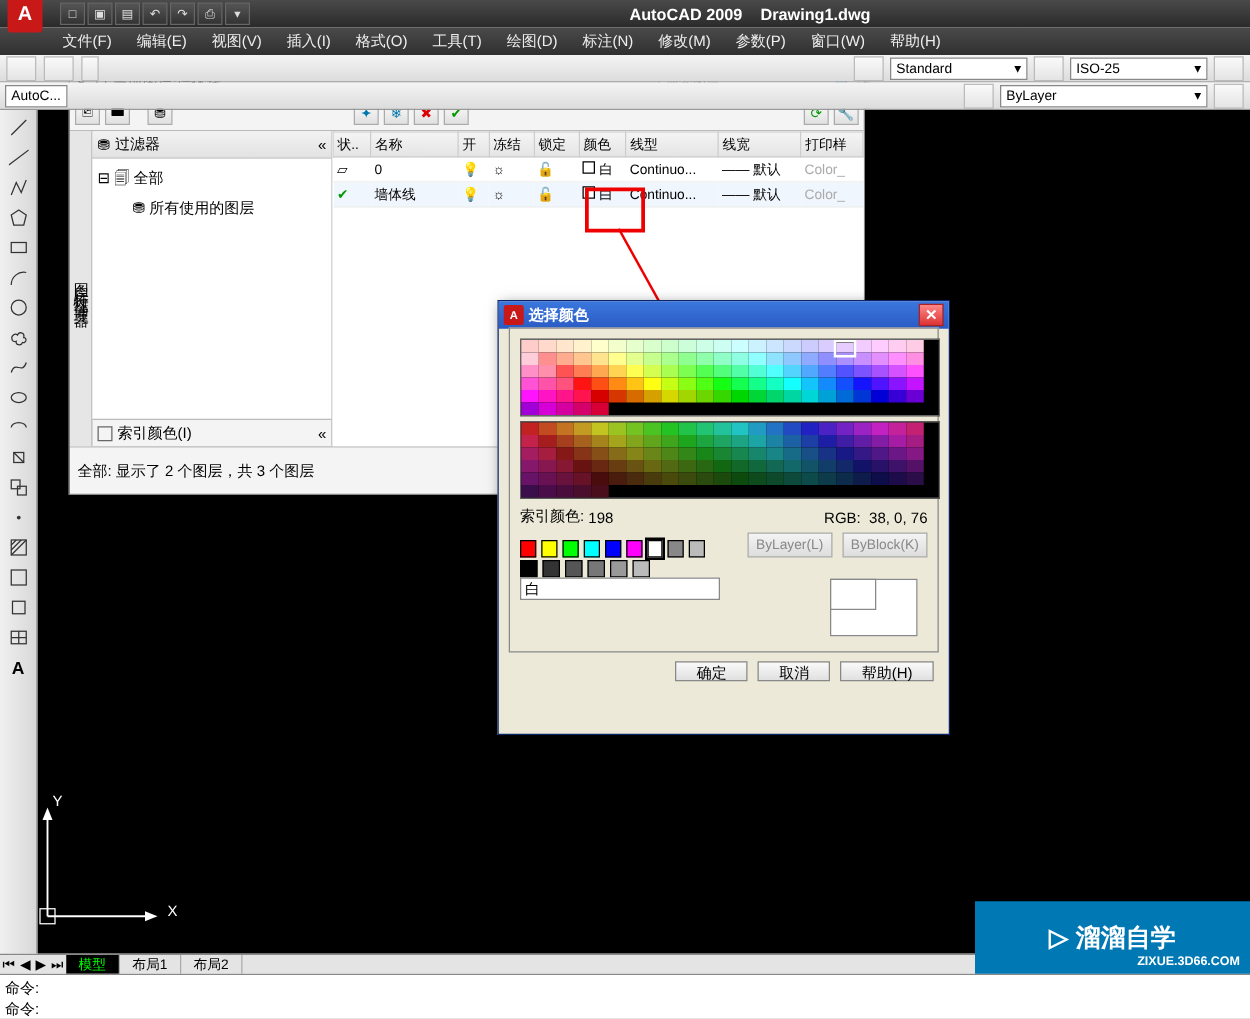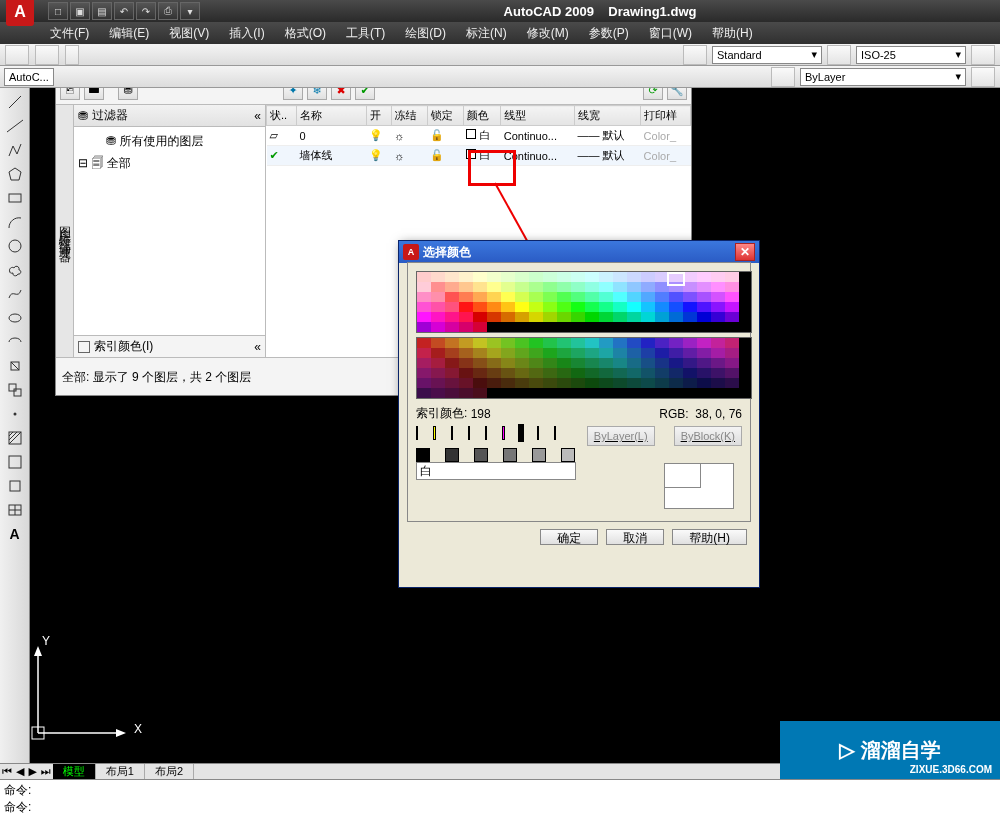--- a/index.html
+++ b/index.html
@@ -43,21 +43,21 @@
 .cd-tabs { display:flex; padding:8px 8px 0 14px; gap:2px;}
 .cd-tab { padding:3px 22px; border:1px solid #888; background:linear-gradient(#fafafa,#e4e4e4); font-size:12px; border-bottom:none; border-radius:3px 3px 0 0;}
 .cd-tab.active { background:#ece9d8; border-bottom:1px solid #ece9d8; position:relative; z-index:1;}
 .cd-body { border:1px solid #888; margin:0 8px 6px 8px; padding:6px 8px 8px 8px; background:#ece9d8; position:relative; top:-1px; height:260px;}
 .cd-label { font-size:12px; margin:2px 0;}
 .aci-grid { display:flex; flex-wrap:wrap; width:336px; margin-top:2px; border:1px solid #666; background:#000;}
 .aci-cell { width:14px; height:10px;}
 .aci-row2 { display:flex; flex-wrap:wrap; width:336px; margin-top:4px; border:1px solid #666; background:#000;}
 .aci-cell2 { width:14px; height:10px;}
 .cd-row { display:flex; align-items:center; margin-top:6px; font-size:12px;}
-.base-colors { display:flex; gap:15px; margin-top:4px; align-items:flex-start;text-decoration:underline;}
+.base-colors { display:flex; gap:4px; margin-top:4px; align-items:flex-end;}
 .bc { width:14px; height:14px; border:1px solid #000;}
 .cd-input { border:1px solid #888; background:#fff; height:18px; width:160px; padding:0 3px; font-size:12px;}
 .cd-btn { height:16px; padding:0 16px; border:1px solid #888; background:linear-gradient(#fafafa,#e0e0e0); font-size:12px;}
 .cd-buttons { display:flex; gap:8px; justify-content:flex-end; padding:0 12px 8px 0;}
 .preview-box { position:absolute; right:16px; bottom:12px; width:70px; height:46px; background:#fff; border:1px solid #888;}
 .preview-box::before{content:"";position:absolute;left:0;top:0;width:35px;height:23px;background:#fff;outline:1px solid #888;}
 .arrow { position:absolute; pointer-events:none;}
 .red-box { position:absolute; left:468px; top:150px; width:48px; height:36px; border:3px solid #e00; pointer-events:none;}
 .sheet-tabs { position:absolute; left:0; right:0; bottom:36px; height:16px; background:#e4e4e4; border-top:1px solid #888; display:flex; align-items:center; font-size:11px;}
 .st { padding:0 10px; border-right:1px solid #aaa; height:16px; display:flex; align-items:center;}
@@ -280,22 +280,22 @@
   </div>
   <div class="lp-body">
     <div class="lp-side-label">图层特性管理器</div>
     <div class="lp-left">
       <div class="lp-filter-hdr">
         <span style="margin-right:4px;">⛃</span>
         <span>过滤器</span>
         <span class="chev" style="margin-left:auto;">«</span>
       </div>
       <div class="lp-tree">
+        <div class="lp-tree-item" style="padding-left:0;">⊟ 🗐 <span>全部</span></div>
         <div class="lp-tree-item" style="padding-left:28px;">⛃ <span>所有使用的图层</span></div>
-        <div class="lp-tree-item" style="padding-left:0;">⊟ 🗐 <span>全部</span></div>
       </div>
       <div class="lp-invert">
         <span style="width:12px;height:12px;border:1px solid #666;display:inline-block;margin-right:4px;"></span>
         <span>索引颜色(I)</span>
         <span class="chev" style="margin-left:auto;">«</span>
       </div>
     </div>
     <div class="lp-right">
       <div class="lp-grid">
         <table>
@@ -334,21 +334,21 @@
               <td>Continuo...</td>
               <td>—— 默认</td>
               <td style="color:#aaa;">Color_</td>
             </tr>
           </tbody>
         </table>
       </div>
     </div>
   </div>
   <div class="lp-status">
-    <span>全部: 显示了 9 个图层，共 2 个图层</span>
+    <span>全部: 显示了 2 个图层，共 3 个图层</span>
   </div>
 </div>
 
 <div class="red-box"></div>
 <svg class="arrow" style="left:490px; top:178px;" width="70" height="110">
   <line x1="5" y1="5" x2="55" y2="95" stroke="#e00" stroke-width="2"></line>
   <polygon points="55,95 44,84 52,80" fill="#e00"></polygon>
 </svg>
 
 <div class="color-dialog">

